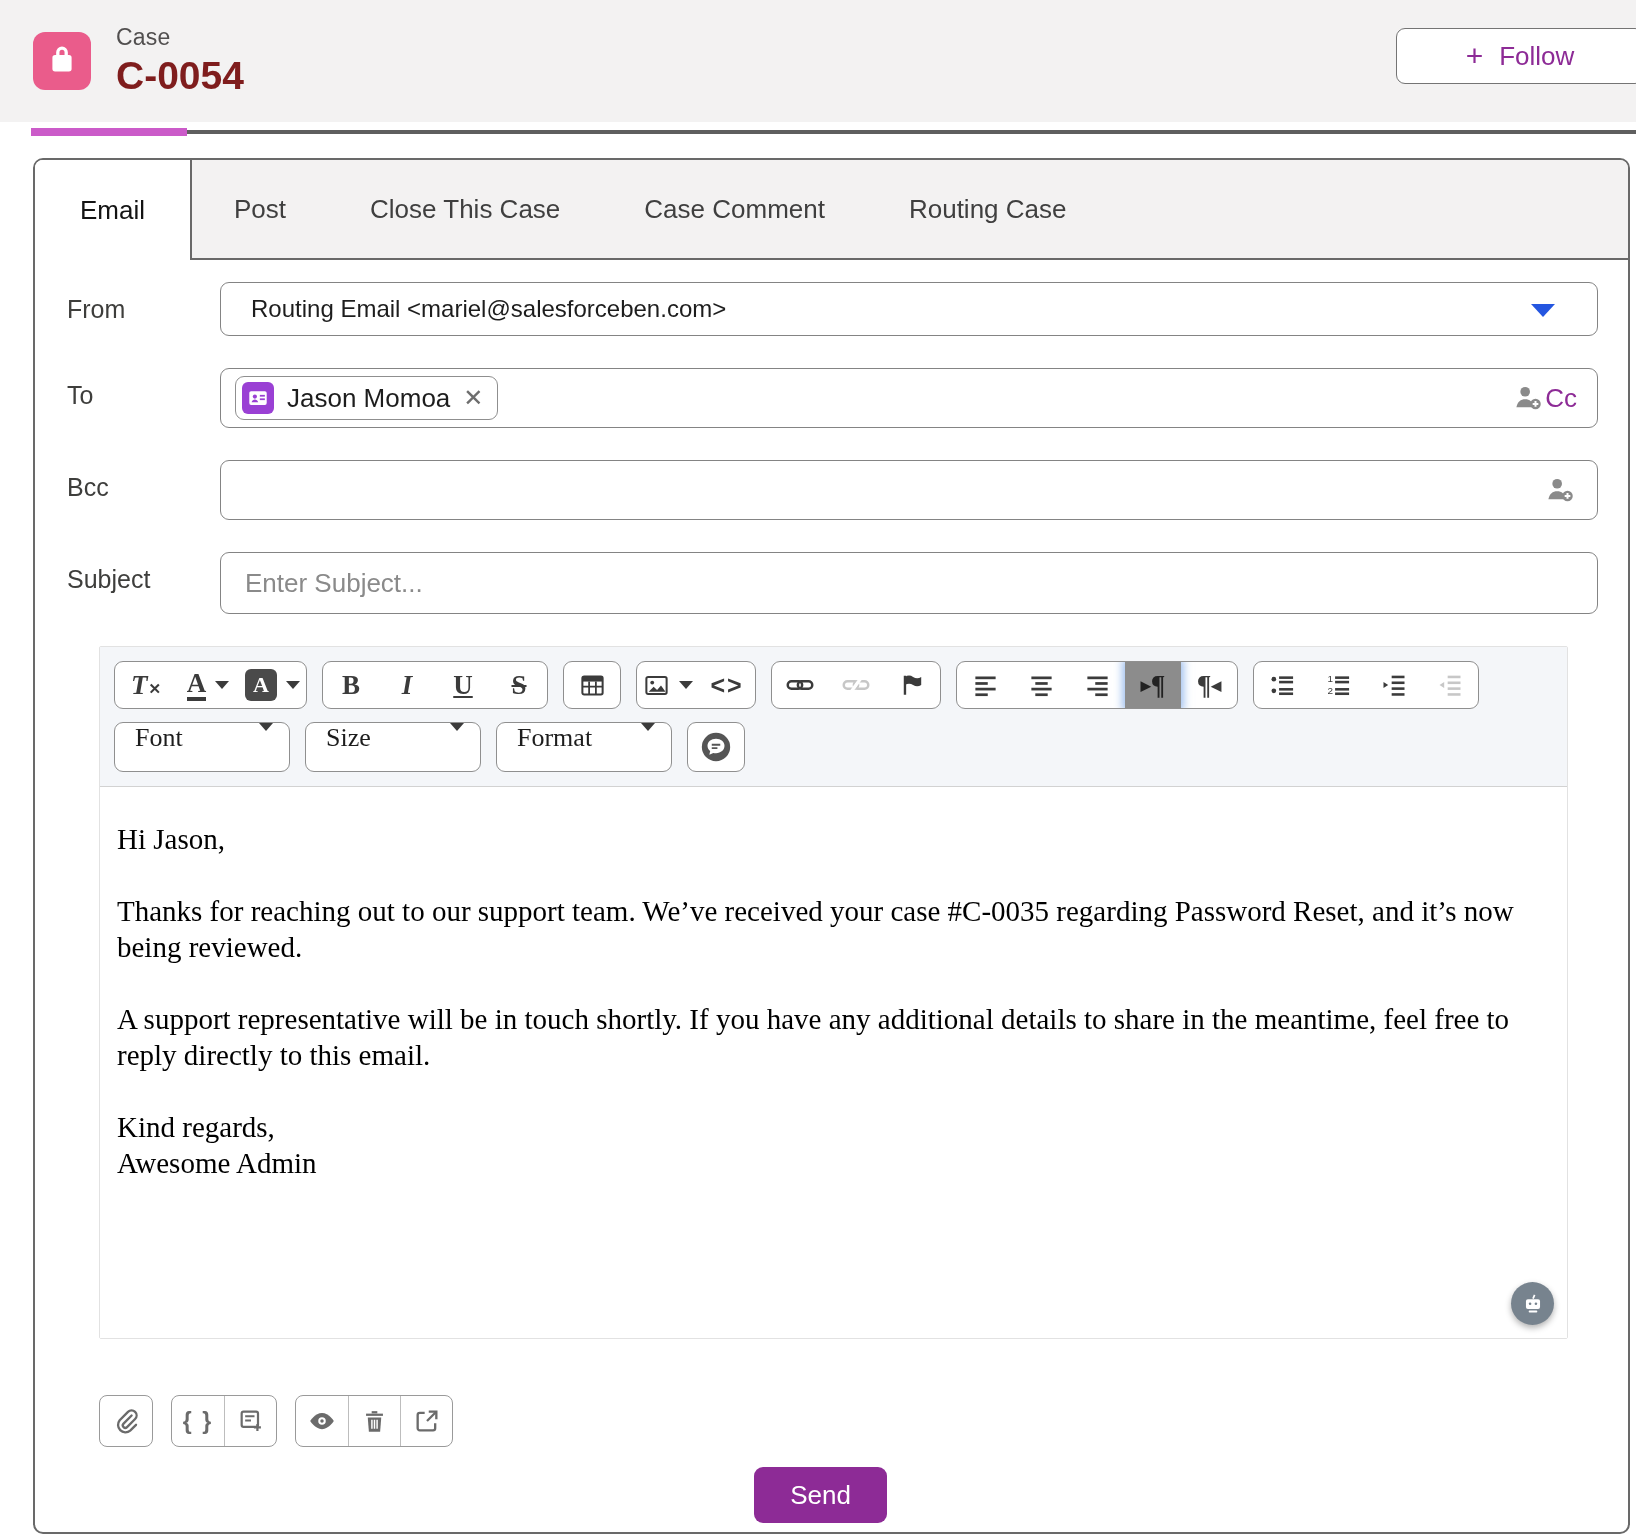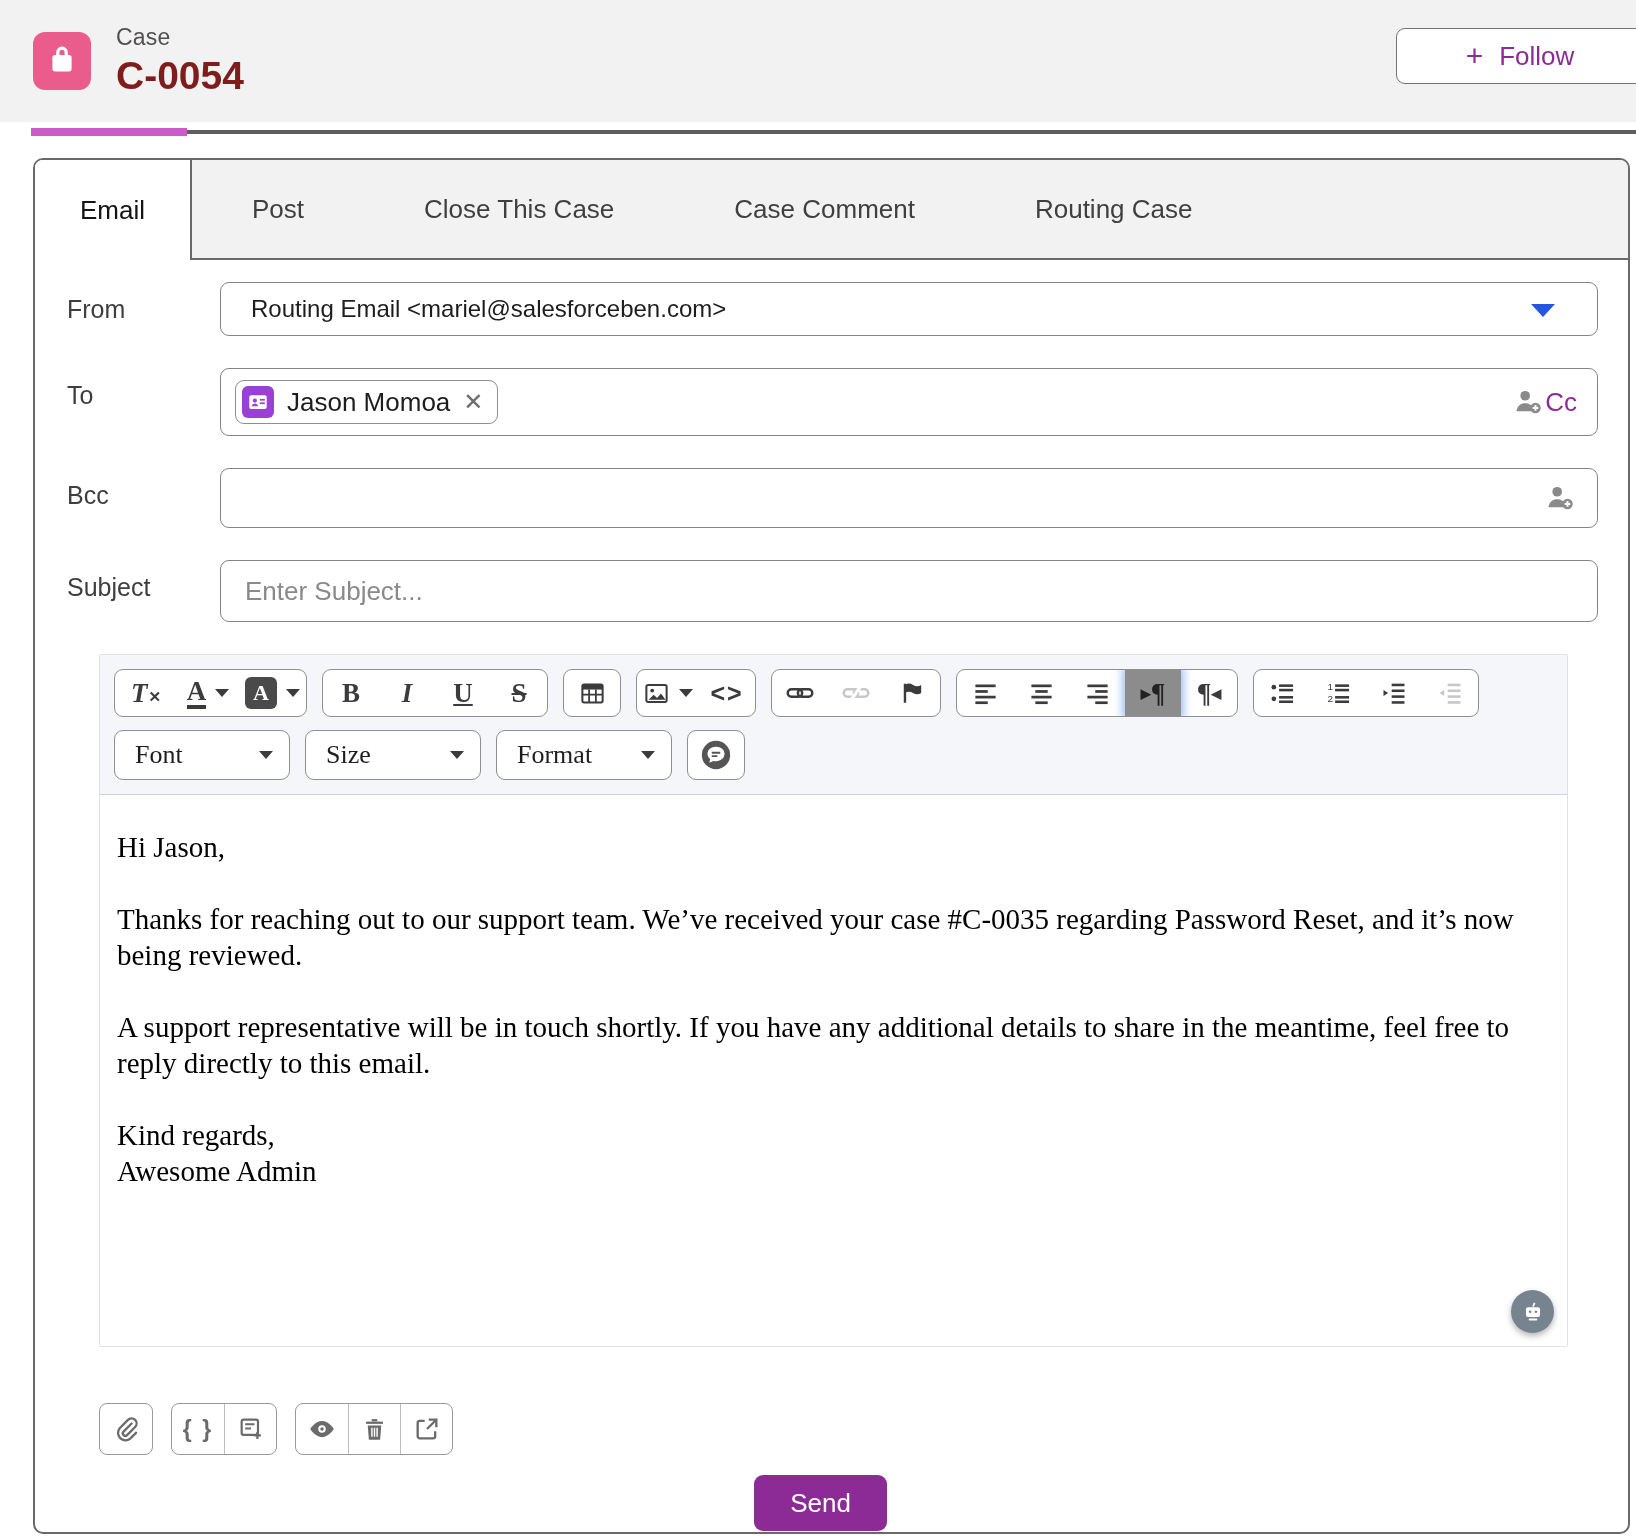--- a/index.html
+++ b/index.html
@@ -41,37 +41,37 @@
     margin:0 6px 0 33px; border:2px solid #696969; border-radius:10px;
     background:#fff; height:1376px; position:relative; overflow:hidden;
   }
 
   
   .tabstrip {
     display:flex; background:#f3f2f2; border-bottom:2px solid #696969;
     height:100px; border-radius:8px 8px 0 0;
   }
   .tab {
-    display:flex; align-items:center; padding:0 60px;
+    display:flex; align-items:center; padding:0 42px;
     font-size:26px; color:#3f3f3f; cursor:pointer; white-space:nowrap;
   }
   .tab.active {
     background:#fff; border-right:2px solid #696969; color:#131313;
     margin-bottom:-2px; padding:0 45px;
   }
 
   
   .form-area { padding:22px 30px 0 32px; }
   .frow { display:flex; margin-bottom:32px; }
   .frow-label { width:153px; flex:0 0 153px; padding-top:13px; font-size:25px; color:#3e3e3c; }
   .ffield {
     flex:1; border:1.5px solid #848484; border-radius:9px; background:#fff;
     display:flex; align-items:center; position:relative;
   }
-  .h-from { height:54px; } .h-to { height:68px; } .h-bcc { height:60px; } .h-subj { height:62px; }
+  .h-from { height:54px; } .h-to { height:60px; } .h-bcc { height:60px; } .h-subj { height:62px; }
   .from-value { margin-left:30px; font-size:24px; color:#1d1d1d; }
   .caret-blue {
     position:absolute; right:42px; top:50%; margin-top:-5px;
     width:0; height:0; border-left:12px solid transparent; border-right:12px solid transparent;
     border-top:13px solid #2456e0;
   }
   .pill {
     margin-left:14px; height:44px; border:1.5px solid #8f8f8f; border-radius:9px;
     display:flex; align-items:center; gap:13px; padding:0 14px 0 6px; background:#fff;
   }
@@ -121,21 +121,21 @@
   .caret-dk {
     width:0; height:0; border-left:7px solid transparent; border-right:7px solid transparent;
     border-top:8px solid #3b3b3b; margin-left:5px;
   }
   .code-glyph { font-size:25px; font-weight:700; letter-spacing:2px; }
   .para-wrap { display:flex; align-items:center; font-family:"Liberation Serif",serif; font-size:27px; font-weight:700; }
   .tri { font-size:13px; line-height:1; }
 
   .tselect {
     background:#fff; border:1.5px solid #8f8f8f; border-radius:9px; height:50px; width:176px;
-    display:flex; align-items:center; justify-content:space-between; padding:0 16px 0 20px;
+    display:flex; align-items:flex-start; justify-content:space-between; padding:0 16px 0 20px;
     font-family:"Liberation Serif",serif; font-size:26px; color:#1d1d1d; cursor:pointer;
   }
   .chat-btn {
     width:58px; height:50px; border:1.5px solid #8f8f8f; border-radius:9px; background:#fff;
     display:flex; align-items:center; justify-content:center; cursor:pointer;
   }
 
   .ebody {
     background:#fff; border-top:1px solid #d2d2d2; min-height:552px;
     padding:34px 20px 0 17px; position:relative;

